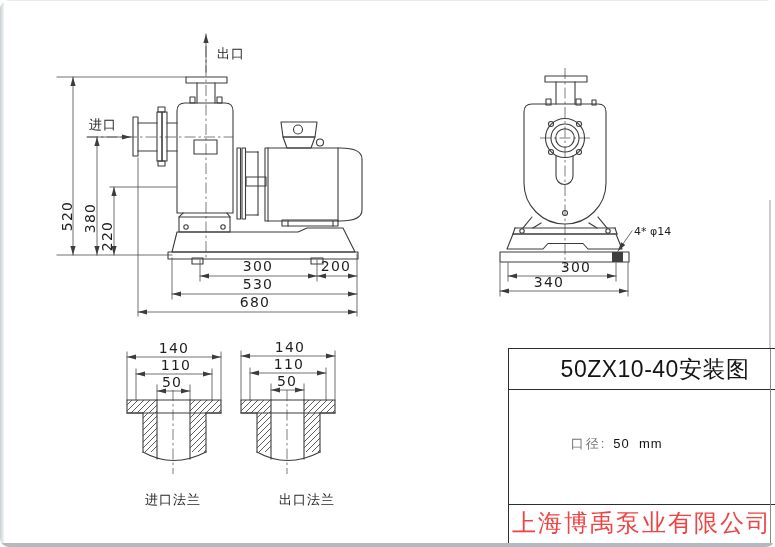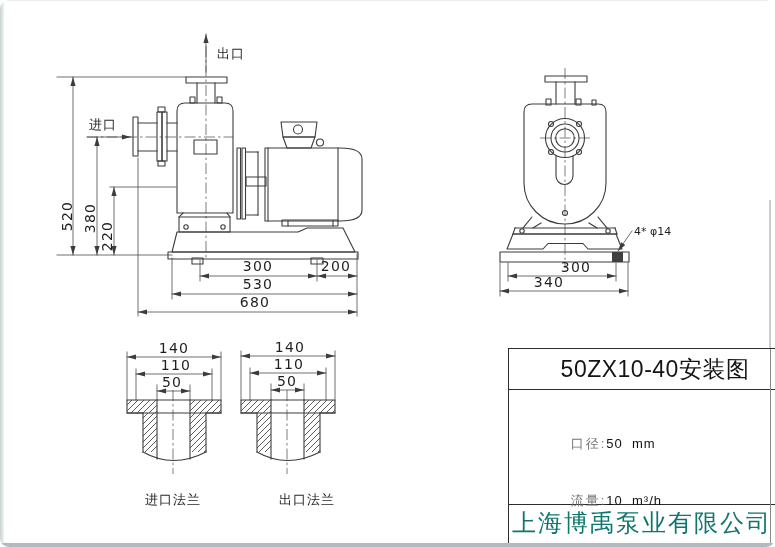--- a/index.html
+++ b/index.html
@@ -20,23 +20,23 @@
   .title-block{position:absolute;left:508px;top:348px;width:267px;height:246px;box-sizing:border-box;
                border-left:1.5px solid #2d2d2d;border-top:1.5px solid #2d2d2d;border-bottom:1.5px solid #2d2d2d;}
   .tb-vline{position:absolute;right:4px;top:0;bottom:0;width:1px;background:#8a8a8a;}
   .tb-title{height:41px;box-sizing:border-box;border-bottom:1.5px solid #2d2d2d;
             display:flex;align-items:center;justify-content:center;padding-left:26px;
             font-size:23px;color:#141414;letter-spacing:0.5px;white-space:nowrap;}
   .tb-specs{height:115px;box-sizing:border-box;border-bottom:1.5px solid #2d2d2d;
             padding:25px 0 0 40px;}
   .spec-row{font-size:13px;line-height:19px;white-space:pre;}
   .spec-label{color:#737373;letter-spacing:2px;}
-  .spec-val{color:#121212;letter-spacing:1px;}
+  .spec-val{color:#121212;margin-left:7px;letter-spacing:1px;}
   .tb-company{height:35px;display:flex;align-items:center;justify-content:center;
-              font-size:24px;color:#0f766e;letter-spacing:2px;white-space:nowrap;}
+              font-size:24px;color:#ef4444;letter-spacing:2px;white-space:nowrap;}
 </style>
 </head>
 <body>
 
 <div class="canvas">
 
 <svg width="775" height="547" viewBox="0 0 775 547">
 
   <g>
 
@@ -351,23 +351,20 @@
   <line x1="770" y1="200" x2="770" y2="348" stroke="#9a9a9a" stroke-width="1"></line>
 </svg>
 
 <div class="title-block">
   <div class="tb-title">50ZX10-40安装图</div>
   <div class="tb-specs">
     <div class="spec-row">
       <span class="spec-label">口径:</span><span class="spec-val">50  mm</span>
     </div>
     <div class="spec-row">
-      <span class="spec-label">流量:</span><span class="spec-val">10  m³/h</span>
-    </div>
-    <div class="spec-row">
       
     </div>
 
   </div>
   <div class="tb-company">上海博禹泵业有限公司</div>
   <div class="tb-vline"></div>
 </div>
 
 <div class="edge-top"></div>
 <div class="edge-left"></div>

